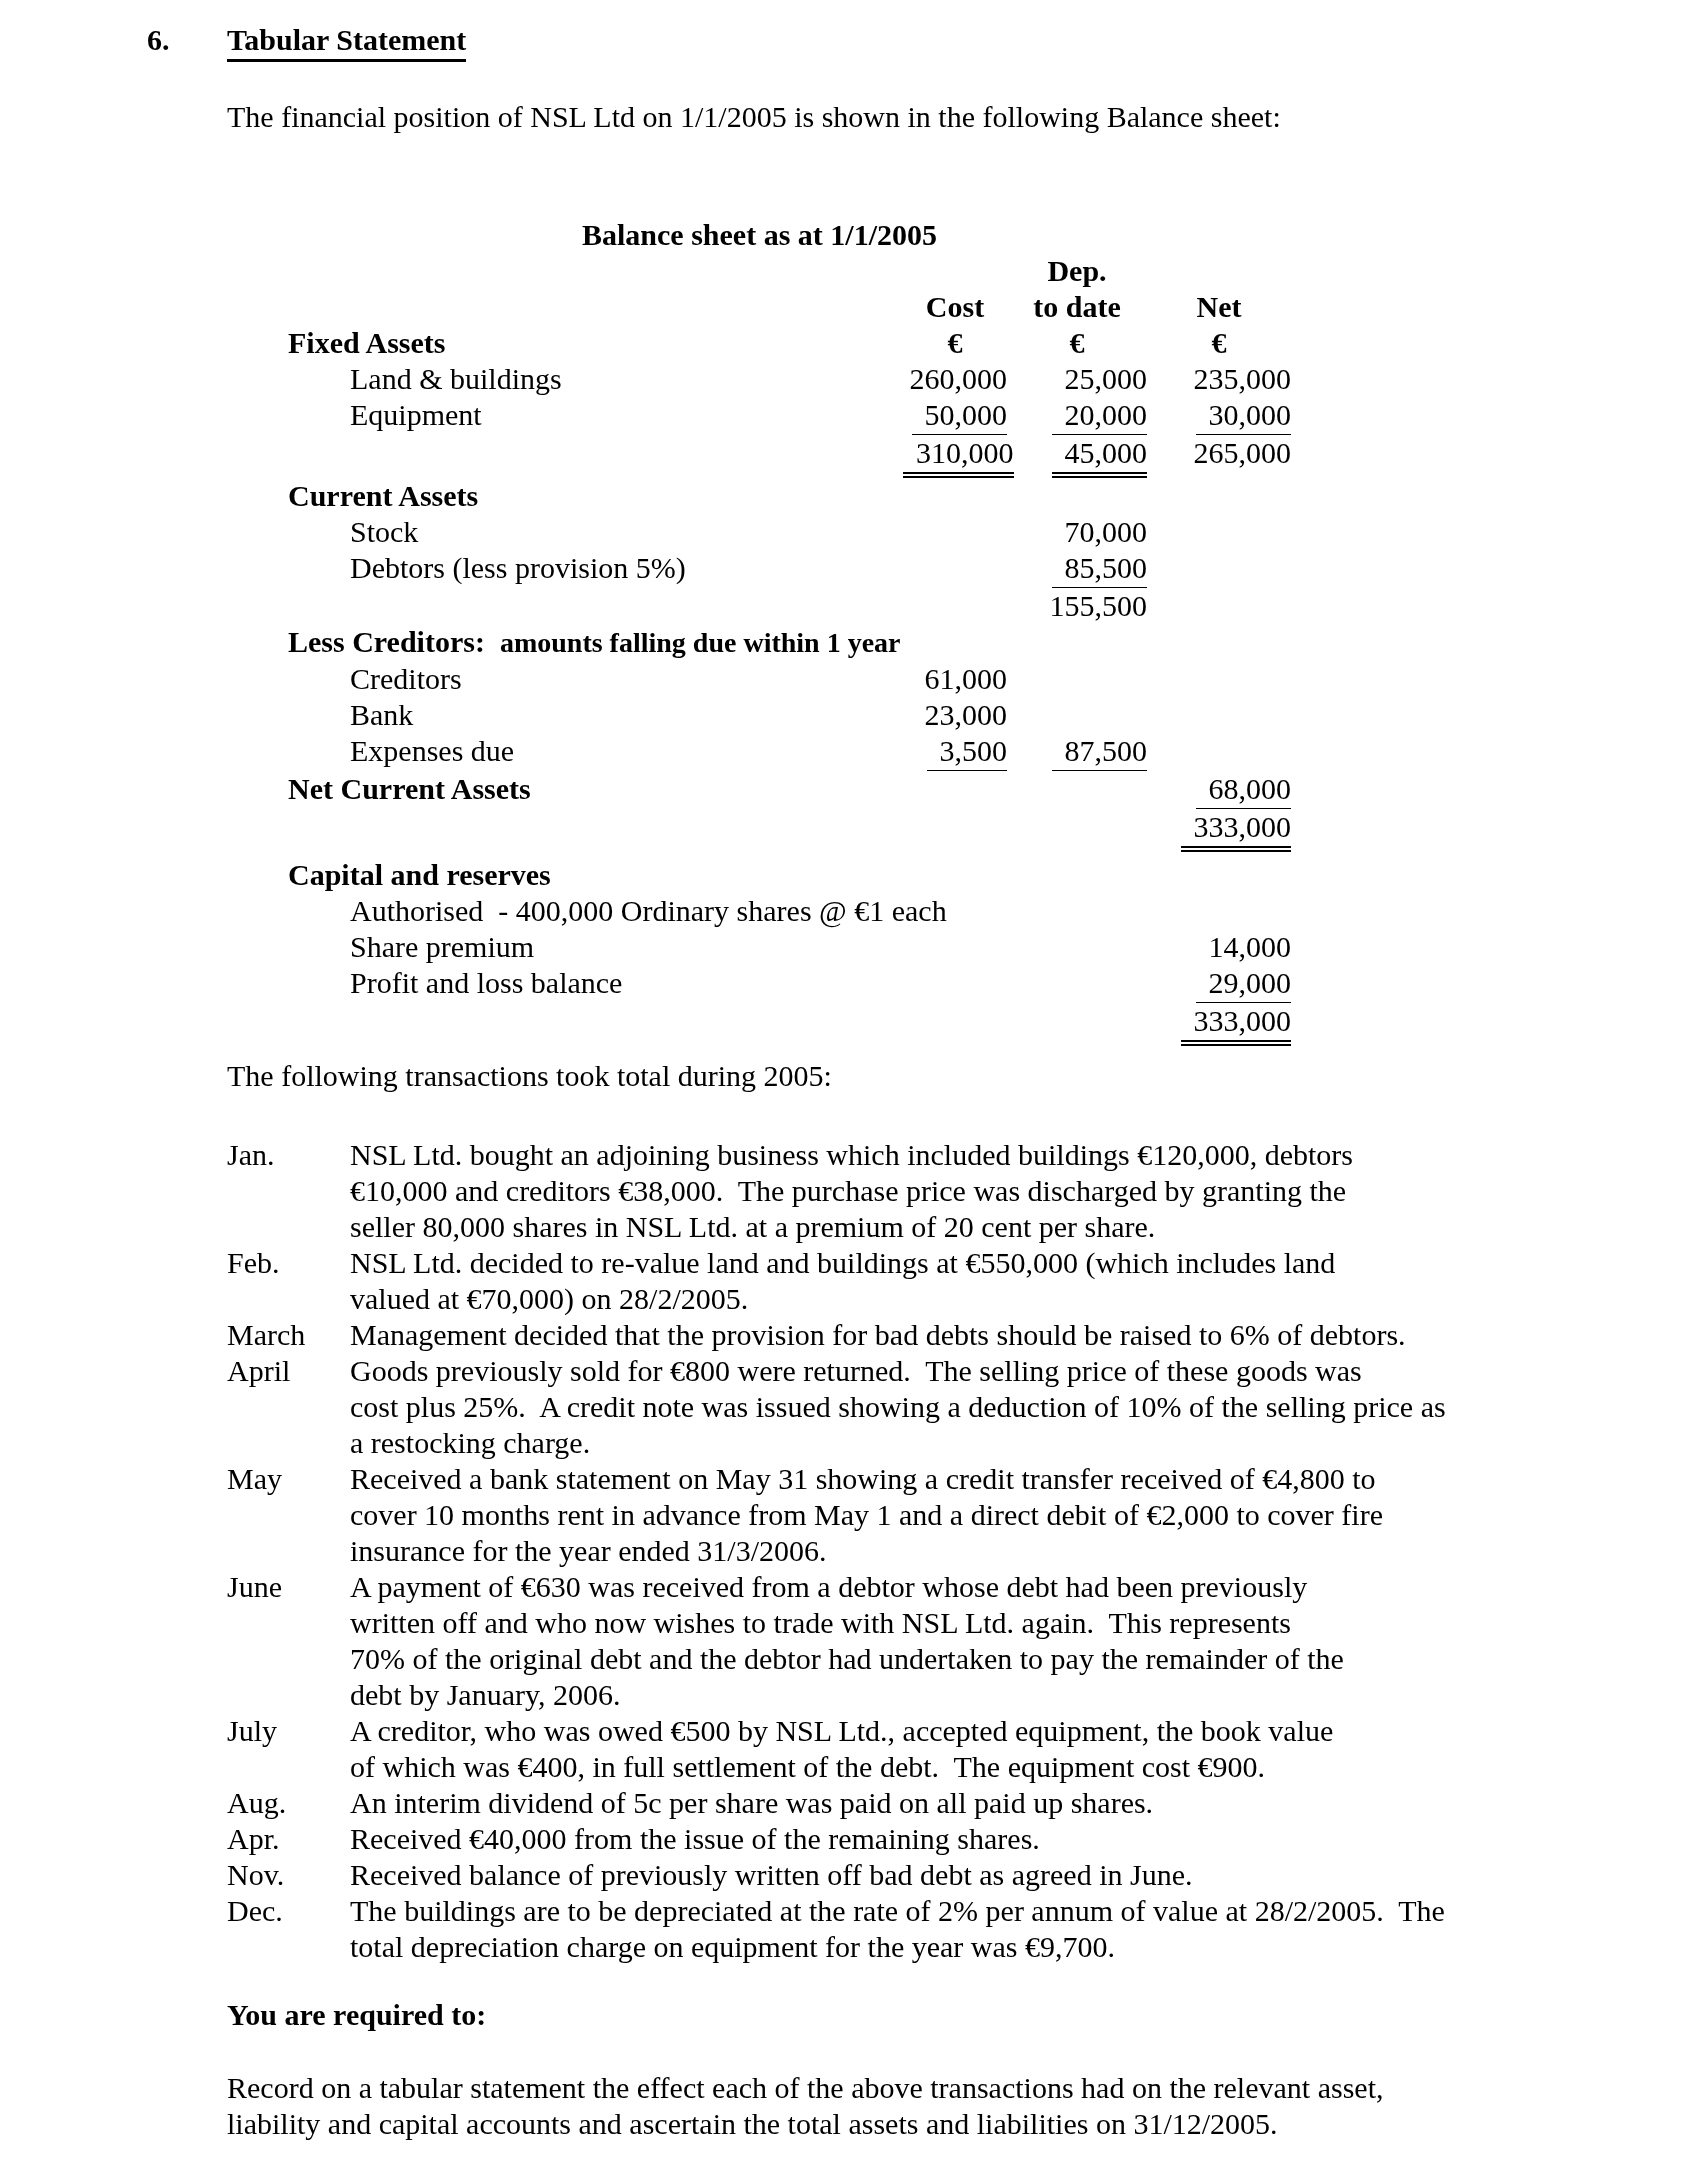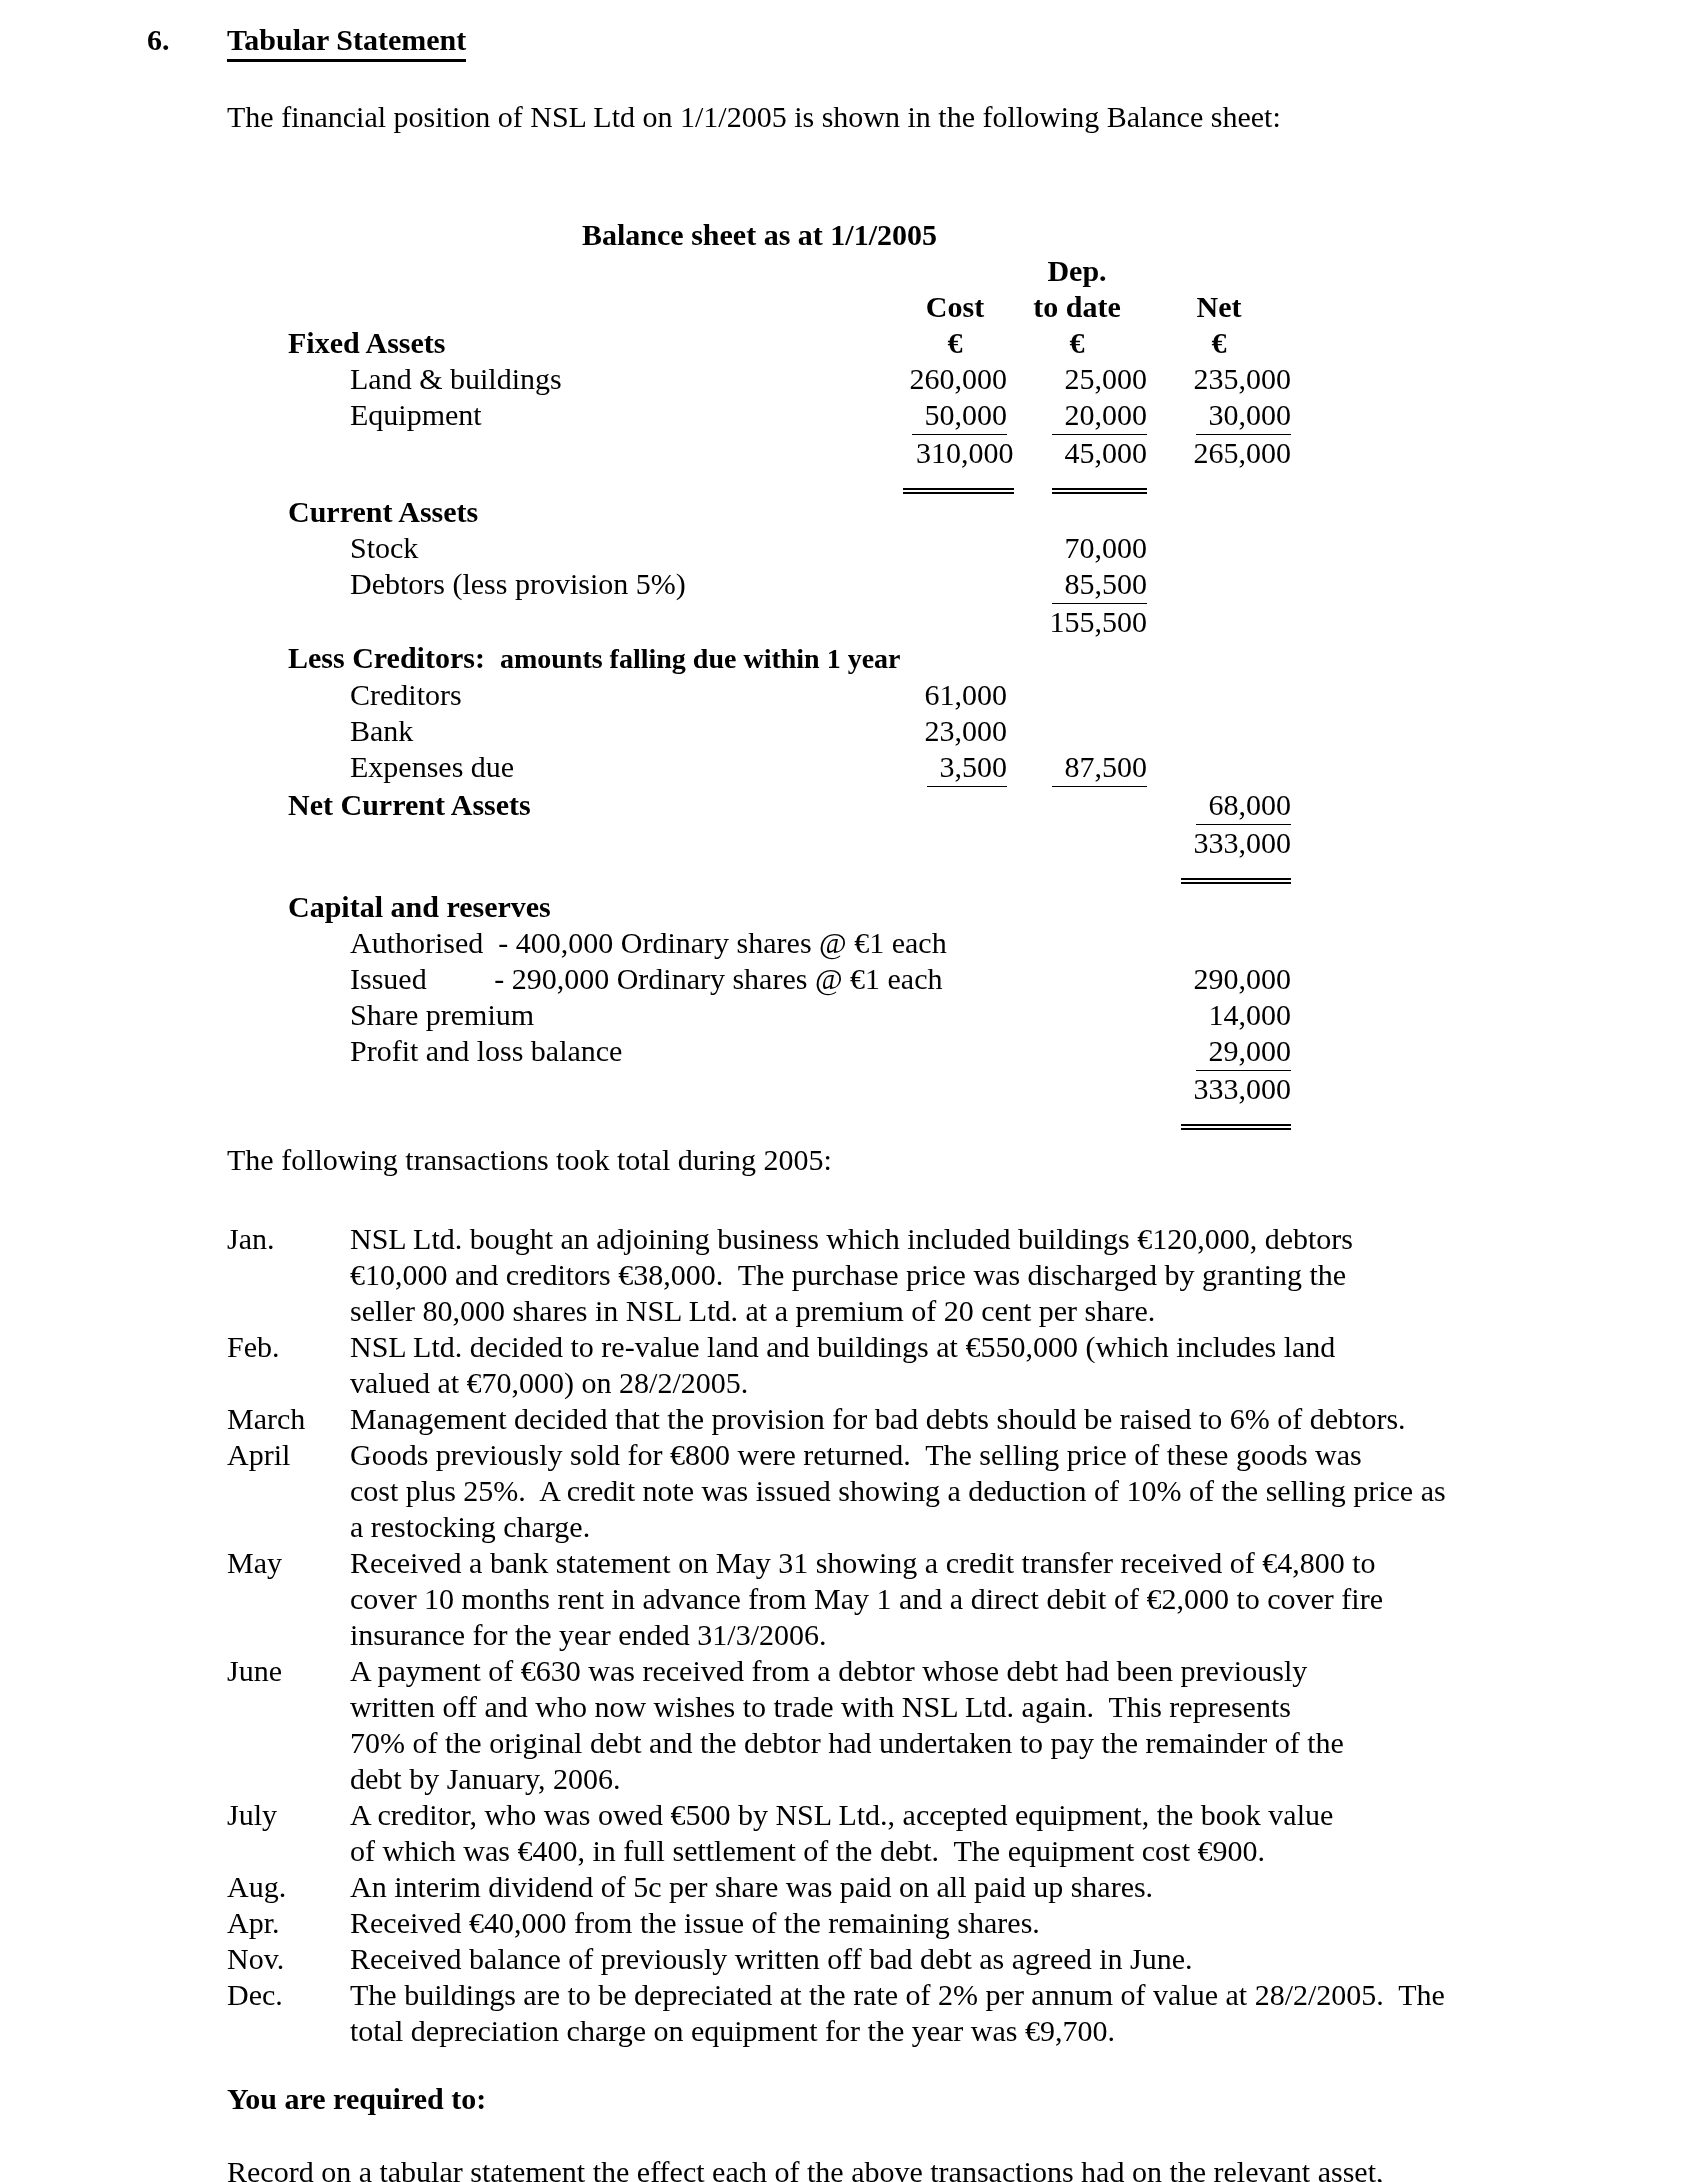--- a/index.html
+++ b/index.html
@@ -26,21 +26,21 @@
   .bs{margin-top:82px;}
   .bs-title{text-align:center;font-weight:bold;width:1065px;margin-left:0px;}
   .bs-row{display:grid;grid-template-columns:615px 104px 140px 144px;margin-left:61px;}
   .c-label{white-space:pre;overflow:visible;}
   .c-label.item{padding-left:62px;}
   .c-label.sec{font-weight:bold;}
   .c-num{text-align:right;}
   .c-ctr{text-align:center;font-weight:bold;}
   .small-bold{font-size:28px;font-weight:bold;margin-left:8px;}
   .u{display:inline-block;padding-left:13px;border-bottom:1.9px solid #000;padding-bottom:0.9px;}
-  .uu{display:inline-block;padding-left:13px;border-bottom:6.5px double #000;padding-bottom:17px;}
+  .uu{display:inline-block;padding-left:13px;border-bottom:6.5px double #000;padding-bottom:1px;}
   .gap-top{margin-top:5.6px;}
 
   
   .tx-intro{margin-top:11.2px;}
   .tx-list{margin-top:43px;}
   .tx-row{display:grid;grid-template-columns:123px 1212px;}
   .tx-month{white-space:pre;}
   .tx-text{white-space:pre-wrap;}
 
   .req-head{margin-top:32px;font-weight:bold;}
@@ -186,26 +186,20 @@
         <div class="c-num"></div>
       </div>
 
       <div class="bs-row">
         <div class="c-label item">Authorised  - 400,000 Ordinary shares @ €1 each</div>
         <div class="c-num"></div>
         <div class="c-num"></div>
         <div class="c-num"></div>
       </div>
 
-      <div class="bs-row">
-        <div class="c-label item">Issued         - 290,000 Ordinary shares @ €1 each</div>
-        <div class="c-num"></div>
-        <div class="c-num"></div>
-        <div class="c-num"><span>290,000</span></div>
-      </div>
 
       <div class="bs-row">
         <div class="c-label item">Share premium</div>
         <div class="c-num"></div>
         <div class="c-num"></div>
         <div class="c-num"><span>14,000</span></div>
       </div>
 
       <div class="bs-row">
         <div class="c-label item">Profit and loss balance</div>

